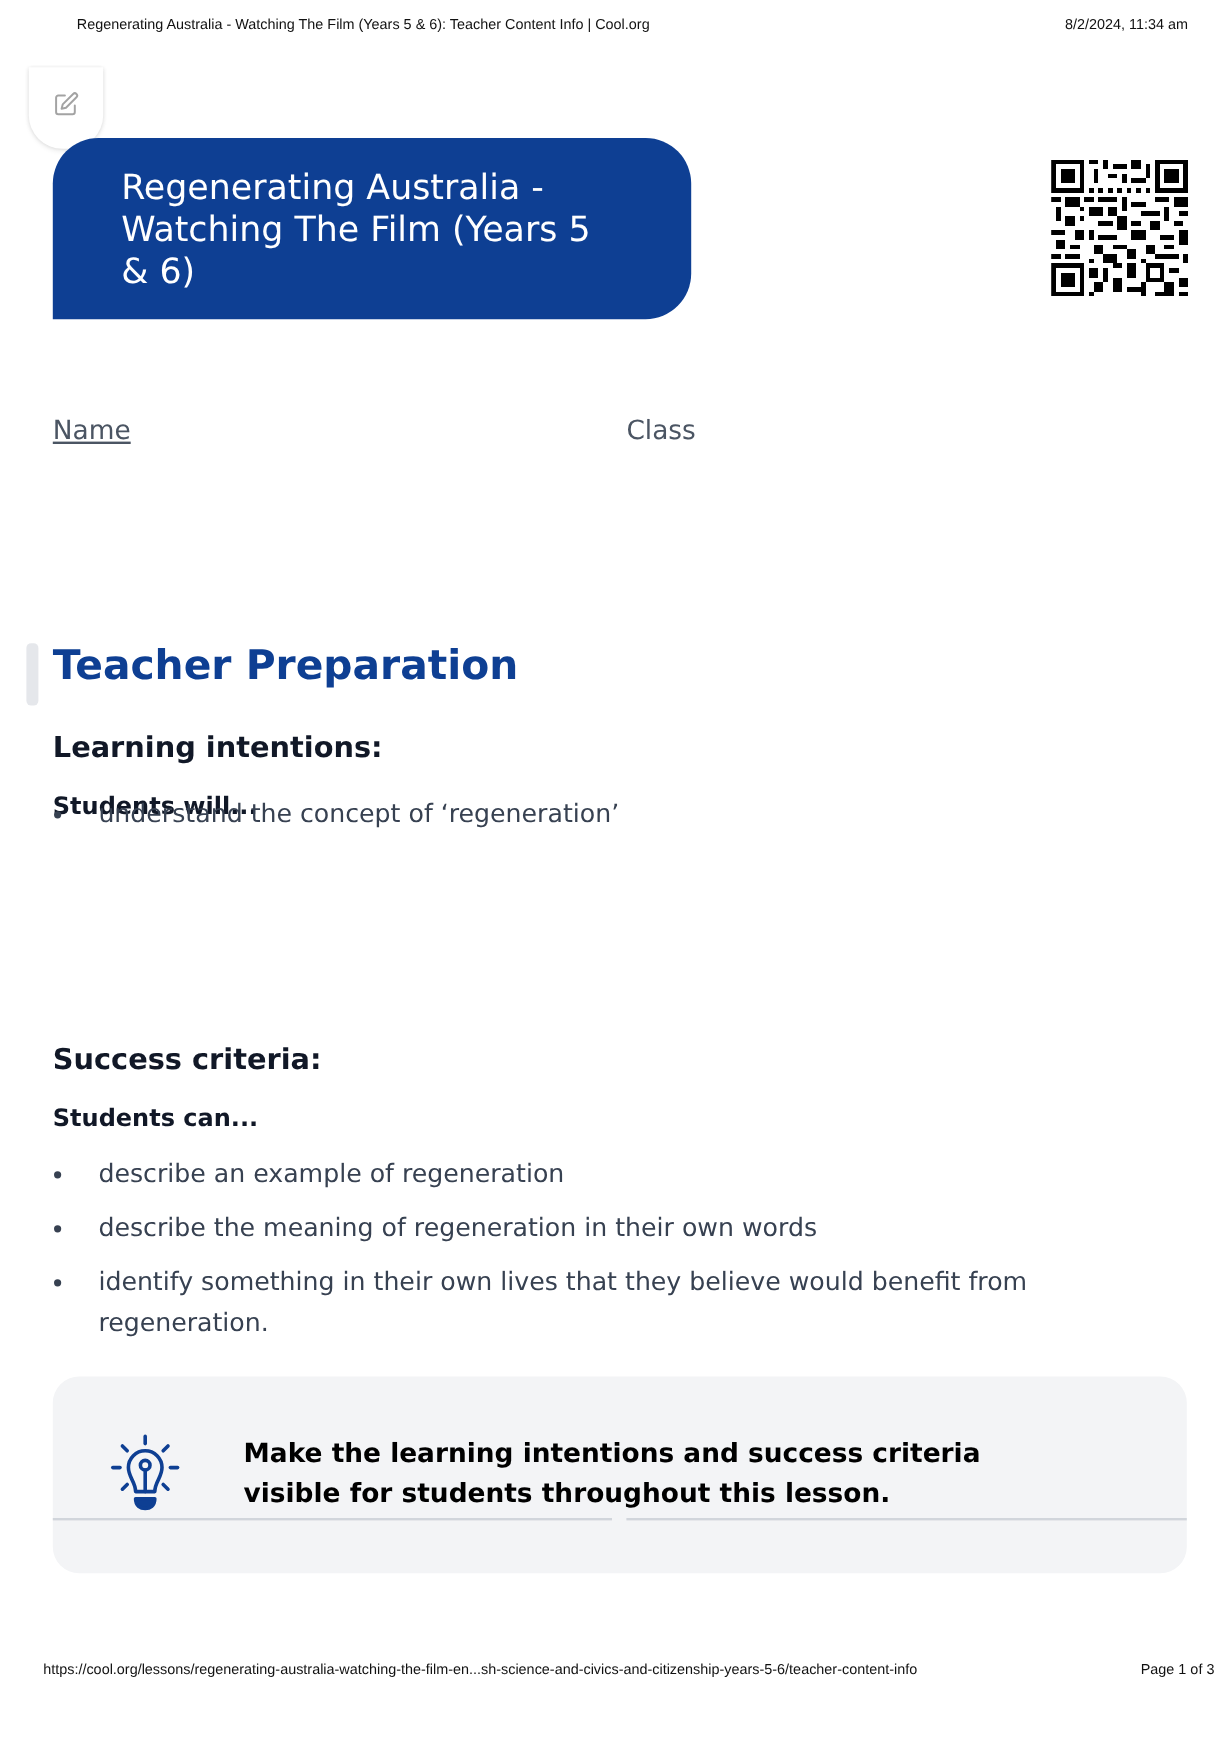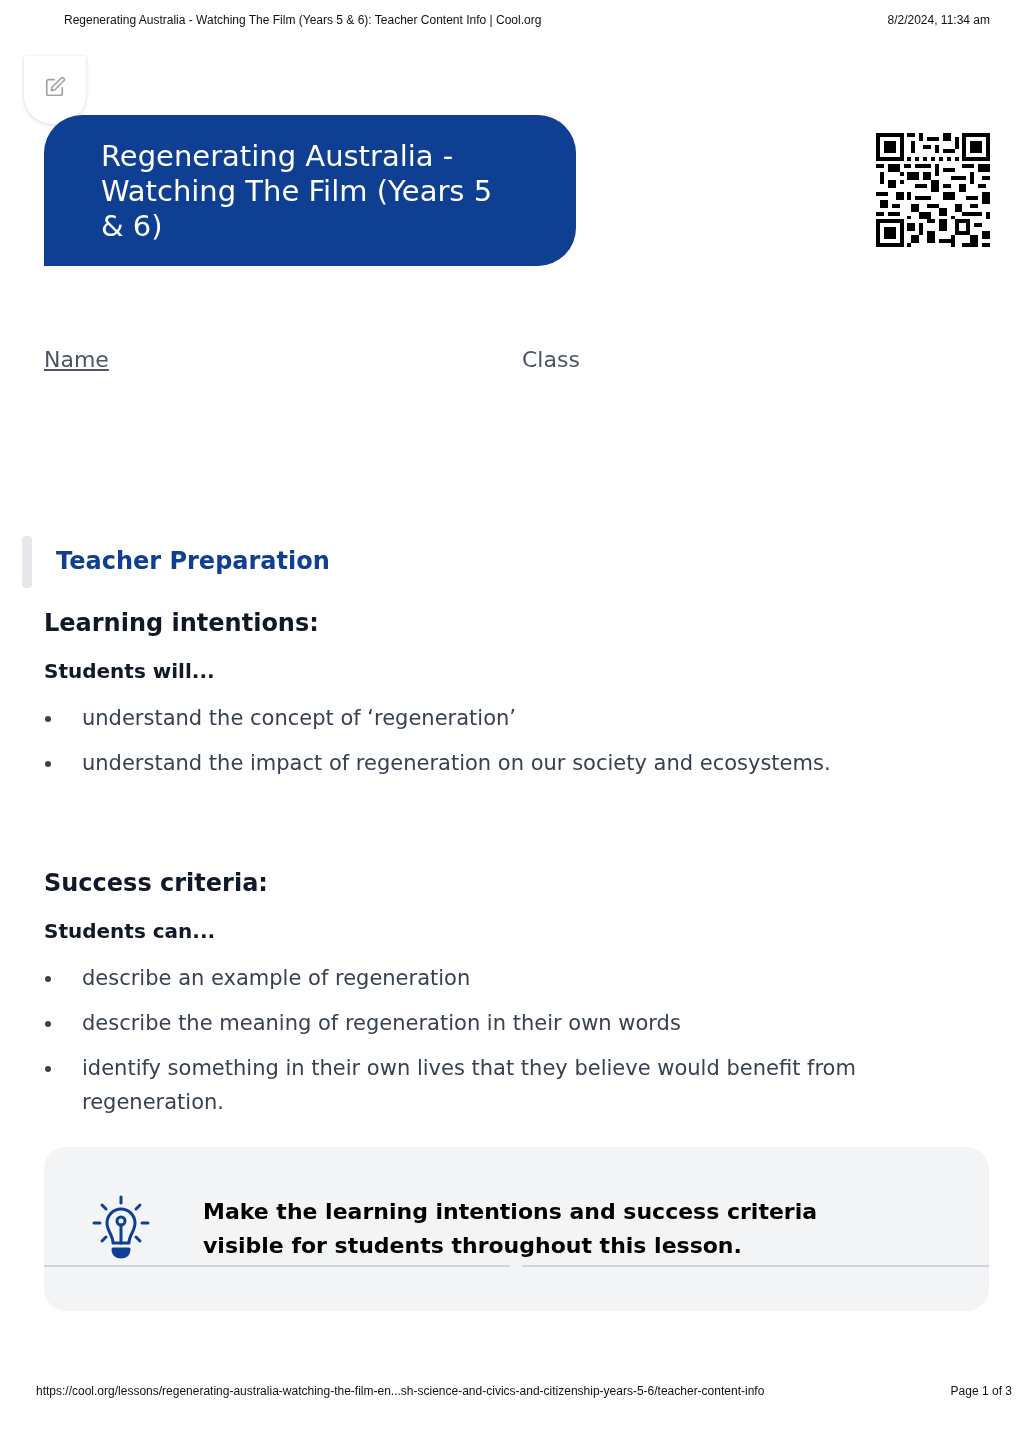--- a/index.html
+++ b/index.html
@@ -38,22 +38,22 @@
 
   .field-label {
     position: absolute; top: 347px; font-size: 22px; color: #4b5563;
   }
 
   .section-bar {
     position: absolute; left: 22px; top: 536px; width: 10px; height: 52px;
     background: #e5e7eb; border-radius: 4px;
   }
   .section-title {
-    position: absolute; left: 44px; top: 535px; margin: 12px;
-    font-size: 24px; font-weight: bold; color: #0e3f93;
+    position: absolute; left: 44px; top: 535px; margin: 0;
+    font-size: 34px; font-weight: bold; color: #0e3f93;
   }
   .sub-h {
     position: absolute; left: 44px; margin: 0; font-weight: bold; color: #111827;
   }
   .sub-h.h3 { font-size: 24px; }
   .sub-h.h4 { font-size: 20px; }
 
   ul.bullets {
     position: absolute; left: 44px; margin: 0; padding: 0; list-style: none;
     font-size: 21px; color: #374151; line-height: 34px;
@@ -186,23 +186,22 @@
 
 <div class="field-label" style="left:44px;text-decoration:underline;">Name</div>
 <div class="field-label" style="left:522px;">Class</div>
 
 <div class="section-bar"></div>
 <h2 class="section-title">Teacher Preparation</h2>
 
 <h3 class="sub-h h3" style="top:609px;">Learning intentions:</h3>
 <h4 class="sub-h h4" style="top:659px;">Students will...</h4>
 
-<ul class="bullets" style="top:701px;">
+<ul class="bullets" style="top:661px;">
   <li>understand the concept of ‘regeneration’</li>
-  <li>understand the impact of regeneration on our society and ecosystems.</li>
 </ul>
 
 <h3 class="sub-h h3" style="top:869px;">Success criteria:</h3>
 <h4 class="sub-h h4" style="top:919px;">Students can...</h4>
 
 <ul class="bullets" style="top:961px;">
   <li>describe an example of regeneration</li>
   <li>describe the meaning of regeneration in their own words</li>
   <li>identify something in their own lives that they believe would benefit from regeneration.</li>
 </ul>

